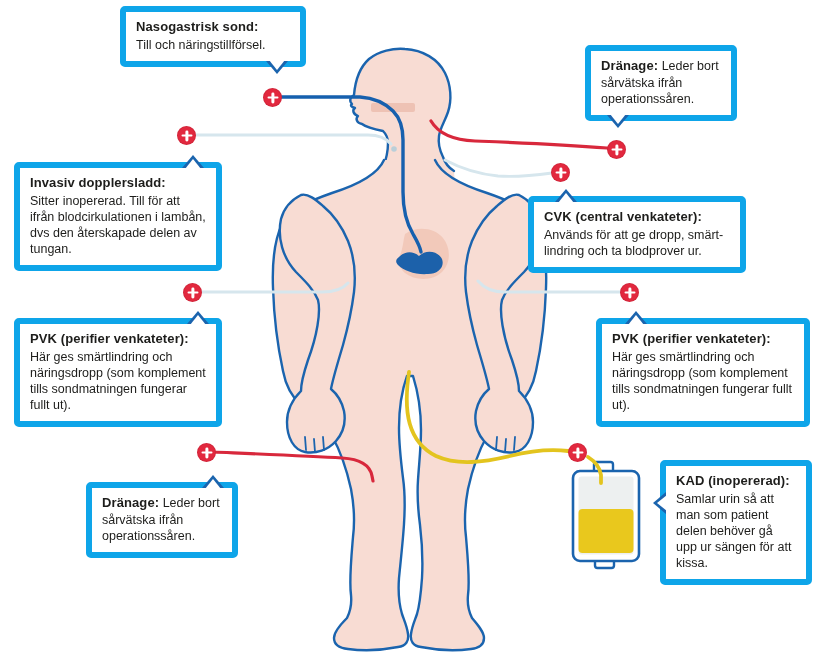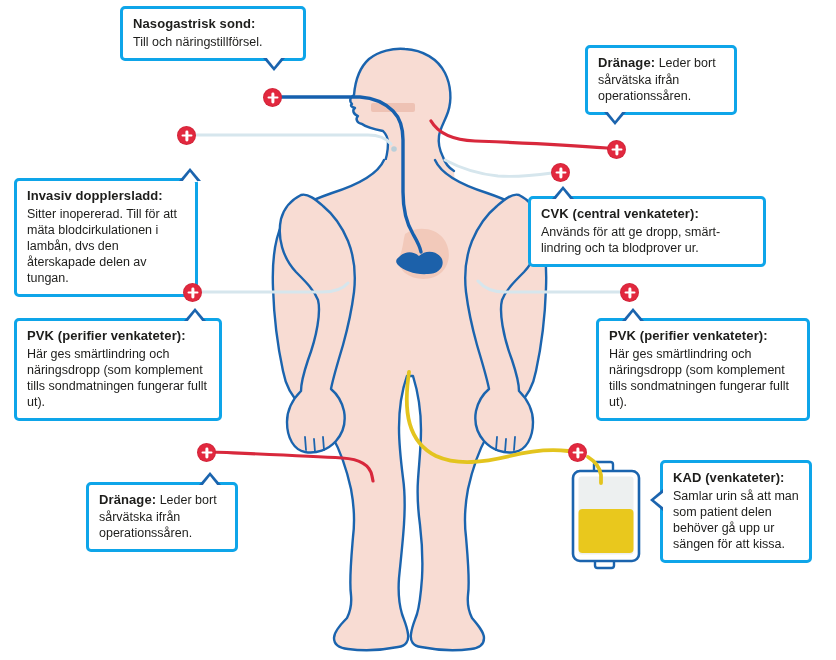--- a/index.html
+++ b/index.html
@@ -1,21 +1,21 @@
 <!DOCTYPE html>
 <html><head>
 <meta charset="utf-8">
 <style>
   html,body{margin:0;padding:0;background:#fff;}
   .stage{position:relative;width:836px;height:660px;background:#fff;overflow:hidden;
          font-family:"Liberation Sans",sans-serif;}
   .stage svg{position:absolute;left:0;top:0;z-index:1;}
 
   
-  .co{position:absolute;background:#fff;border:3px solid #0ea5e9;border-radius:5px;
+  .co{position:absolute;background:#fff;border:6px solid #0ea5e9;border-radius:5px;
       padding:7px 10px 8px 10px;color:#1d1d1b;font-size:12.5px;line-height:1.28;z-index:2;
       box-sizing:border-box;}
   .co b{font-size:13px;letter-spacing:.1px;}
   .co.block b{display:block;margin-bottom:1px;}
   .co.inline b{display:inline;}
 
   
   .t{position:absolute;width:0;height:0;pointer-events:none;}
   .td-out{bottom:-13px;border-left:11px solid transparent;border-right:11px solid transparent;border-top:13px solid #1b64ae;}
   .td-in {bottom:-9px; border-left:8px  solid transparent;border-right:8px  solid transparent;border-top:10px solid #fff;}
@@ -102,28 +102,28 @@
     <span class="t td-in" style="left:143px"></span>
   </div>
 
   <div class="co inline" style="left:585px;top:45px;width:152px">
     <b>Dränage:</b> 
     <span>Leder bort sårvätska ifrån operationssåren.</span>
     <span class="t td-out" style="left:16px"></span>
     <span class="t td-in" style="left:19px"></span>
   </div>
 
-  <div class="co block" style="left:14px;top:178px;width:184px">
+  <div class="co block" style="left:14px;top:162px;width:208px">
     <b>Invasiv dopplersladd:</b>
-    <span>Sitter inopererad. Till för att mäta blodcirkulationen i lambån, dvs den återskapade delen av tungan.</span>
+    <span>Sitter inopererad. Till för att ifrån blodcirkulationen i lambån, dvs den återskapade delen av tungan.</span>
     <span class="t tu-out" style="left:162px"></span>
     <span class="t tu-in" style="left:165px"></span>
   </div>
 
-  <div class="co block" style="left:528px;top:196px;width:238px">
+  <div class="co block" style="left:528px;top:196px;width:218px">
     <b>CVK (central venkateter):</b>
     <span>Används för att ge dropp, smärt­lindring och ta blodprover ur.</span>
     <span class="t tu-out" style="left:21px"></span>
     <span class="t tu-in" style="left:24px"></span>
   </div>
 
   <div class="co block" style="left:14px;top:318px;width:208px">
     <b>PVK (perifier venkateter):</b>
     <span>Här ges smärtlindring och näringsdropp (som komple­ment tills sondmatningen fungerar fullt ut).</span>
     <span class="t tu-out" style="left:167px"></span>
@@ -138,21 +138,21 @@
   </div>
 
   <div class="co inline" style="left:86px;top:482px;width:152px">
     <b>Dränage:</b> 
     <span>Leder bort sårvätska ifrån operationssåren.</span>
     <span class="t tu-out" style="left:110px"></span>
     <span class="t tu-in" style="left:113px"></span>
   </div>
 
   <div class="co block" style="left:660px;top:460px;width:152px">
-    <b>KAD (venkateter):</b>
+    <b>KAD (inopererad):</b>
     <span>Samlar urin så att man som patient delen behöver gå upp ur sängen för att kissa.</span>
     <span class="t tl-out" style="top:26px"></span>
     <span class="t tl-in" style="top:29px"></span>
   </div>
 
   <div class="marker" style="left:263px;top:88px"></div>
   <div class="marker" style="left:177px;top:126px"></div>
   <div class="marker" style="left:607px;top:140px"></div>
   <div class="marker" style="left:551px;top:163px"></div>
   <div class="marker" style="left:183px;top:283px"></div>

